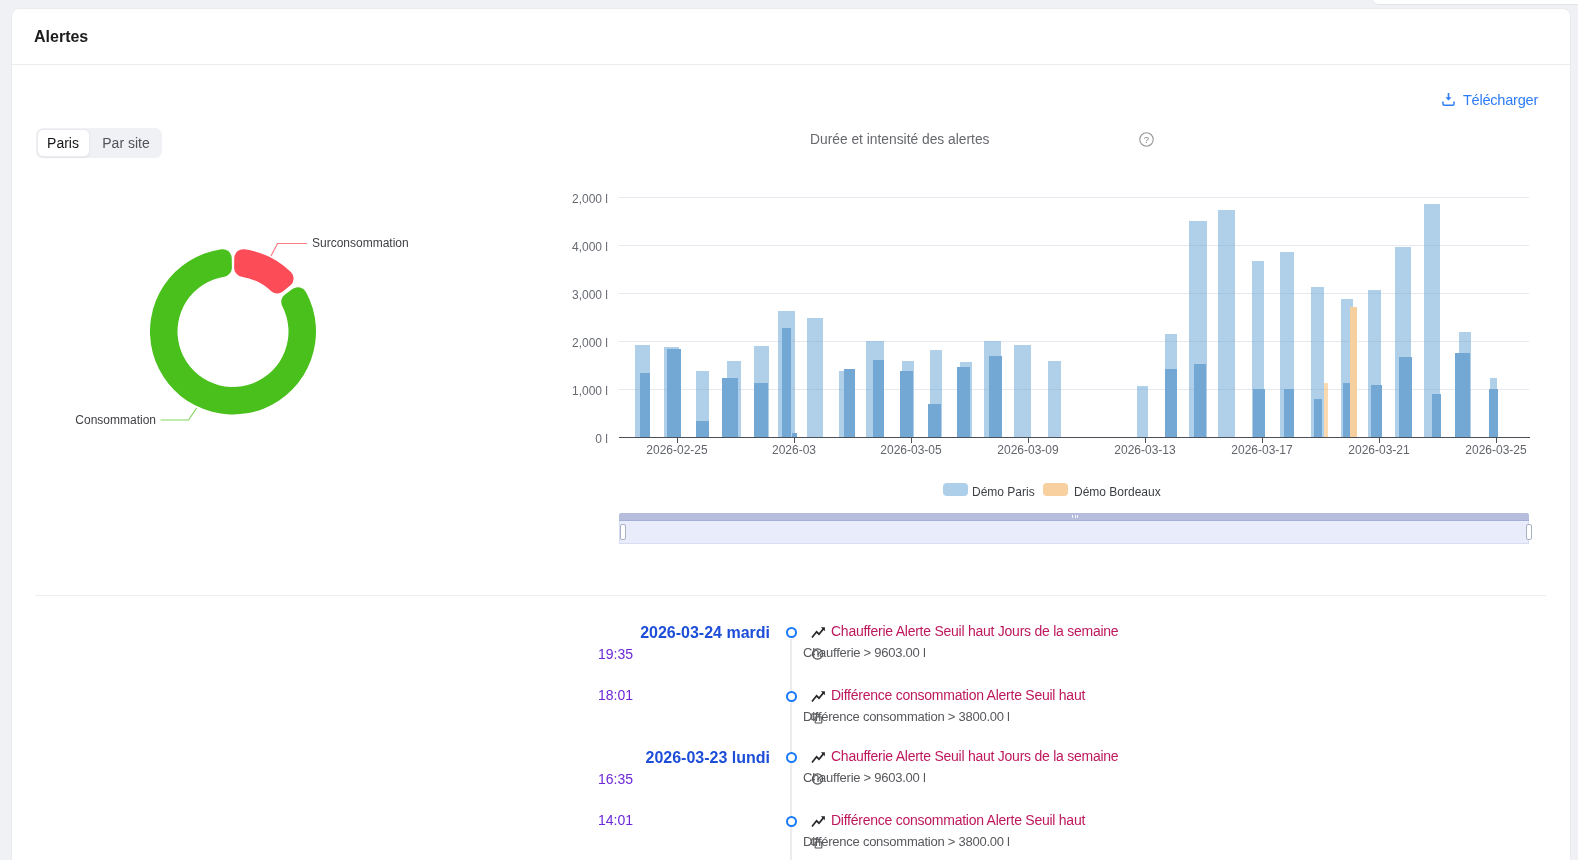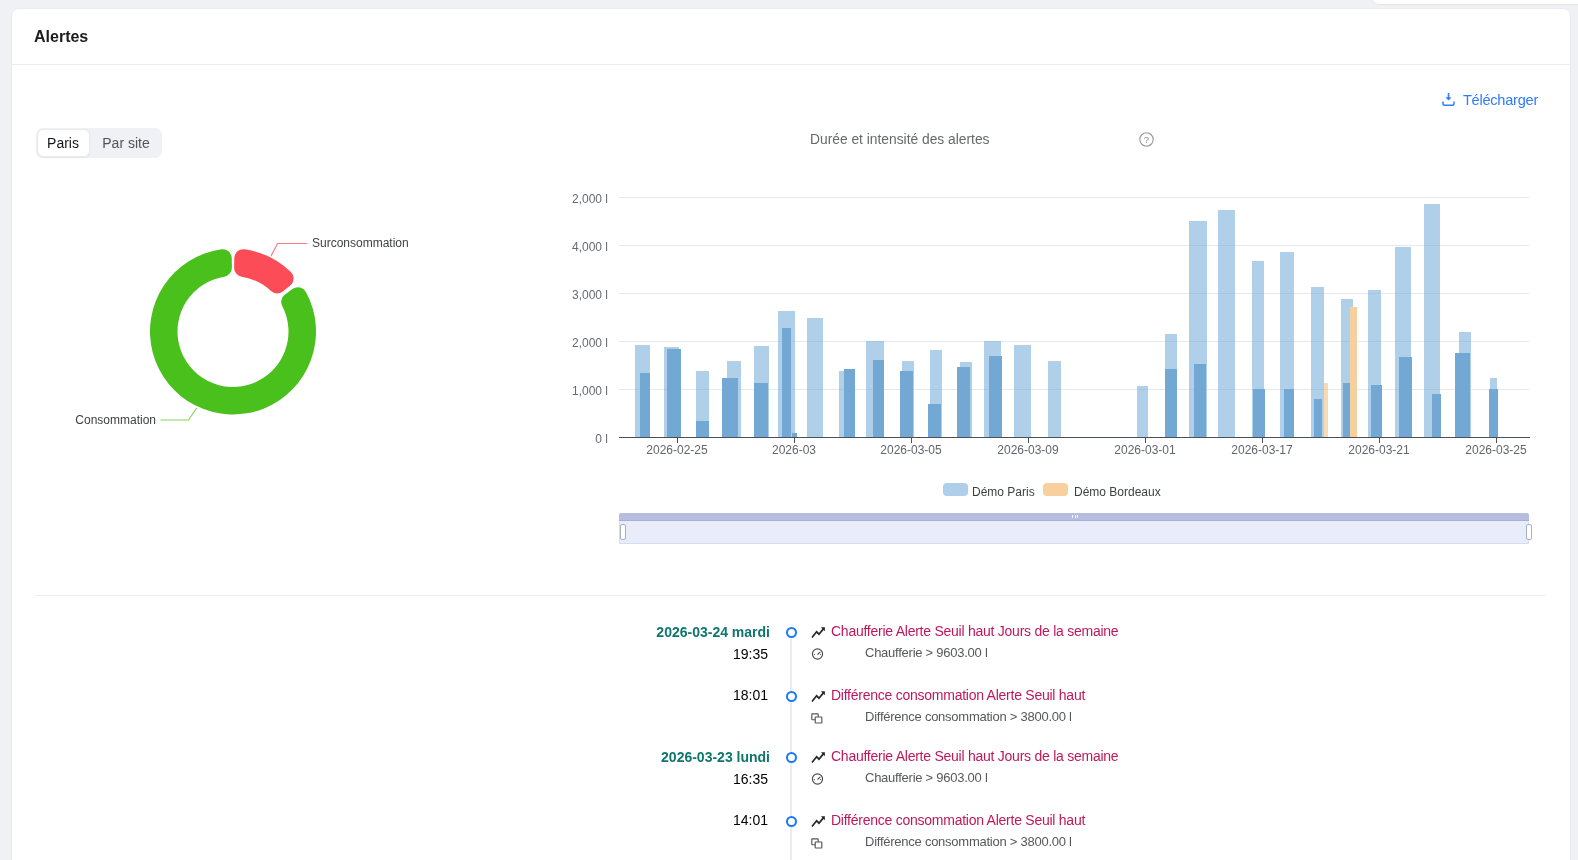--- a/index.html
+++ b/index.html
@@ -40,28 +40,28 @@
 #dz { position:absolute; left:619px; top:513px; width:910px; height:31px; }
 #dzTop { position:absolute; left:0; top:0; width:910px; height:7.5px; background:#b7bedd; border-bottom:1px solid #a6b0d7; border-radius:2px 2px 0 0; }
 #dzBody { position:absolute; left:0; top:7.5px; width:910px; height:23.5px; background:#e9edfb; border:1px solid #d6dcf2; border-top:none; }
 .dzh { position:absolute; top:10.5px; width:6px; height:16px; background:#fff; border:1px solid #a9b0c2; border-radius:2px; }
 #dzgrip { position:absolute; left:453px; top:1.7px; width:8px; height:3.6px; }
 #dzgrip i { position:absolute; top:0; width:1.3px; height:3.6px; background:#f7f8fd; }
 
 #sdiv { position:absolute; left:35px; top:595px; width:1511px; height:1px; background:#ededf0; }
 
 #tline { position:absolute; left:790px; top:639px; width:2px; height:221px; background:#ececef; }
-.tl-date { position:absolute; left:520px; width:250px; text-align:right; font-size:14px; font-weight:bold; color:#0f766e; }
-.tl-time { position:absolute; left:568px; width:200px; text-align:right; font-size:14px; color:#000000; }
+.tl-date { position:absolute; left:520px; width:250px; text-align:right; font-size:16px; font-weight:bold; color:#1d4ed8; }
+.tl-time { position:absolute; left:598px; width:200px; font-size:14px; color:#6d28d9; }
 .tl-dot { position:absolute; left:785.5px; width:11px; height:11px; border-radius:50%; background:#fff;
   border:2.8px solid #1879f9; }
 .tl-ticon { position:absolute; left:811px; }
 .tl-title { position:absolute; left:831px; font-size:14px; font-weight:normal; color:#be185d; letter-spacing:-0.25px; }
 .tl-sicon { position:absolute; left:811px; }
-.tl-sub { position:absolute; left:865px; font-size:13px; color:#57585c; letter-spacing:-0.25px; }
+.tl-sub { position:absolute; left:803px; font-size:13px; color:#57585c; letter-spacing:-0.25px; }
 </style></head>
 <body>
 <div id="topwidget"></div>
 <div id="card">
   <div id="hdr">Alertes</div>
   <div id="hdiv"></div>
 </div>
 <div id="dl"><svg width="15" height="15" viewBox="0 0 15 15">
       <path d="M2 9.5 v2.6 a1.2 1.2 0 0 0 1.2 1.2 h8.6 a1.2 1.2 0 0 0 1.2 -1.2 v-2.6" fill="none" stroke="#2e7cf6" stroke-width="1.5"></path>
       <path d="M7.5 1 v6.2" stroke="#2e7cf6" stroke-width="1.6"></path>
@@ -108,21 +108,21 @@
 <div id="xaxis"></div>
 <div class="xtick" style="left:677px"></div>
 <div class="xlab" style="left:619px">2026-02-25</div>
 <div class="xtick" style="left:794px"></div>
 <div class="xlab" style="left:736px">2026-03</div>
 <div class="xtick" style="left:911px"></div>
 <div class="xlab" style="left:853px">2026-03-05</div>
 <div class="xtick" style="left:1028px"></div>
 <div class="xlab" style="left:970px">2026-03-09</div>
 <div class="xtick" style="left:1145px"></div>
-<div class="xlab" style="left:1087px">2026-03-01</div>
+<div class="xlab" style="left:1087px">2026-03-13</div>
 <div class="xtick" style="left:1262px"></div>
 <div class="xlab" style="left:1204px">2026-03-17</div>
 <div class="xtick" style="left:1379px"></div>
 <div class="xlab" style="left:1321px">2026-03-21</div>
 <div class="xtick" style="left:1496px"></div>
 <div class="xlab" style="left:1438px">2026-03-25</div>
 <div class="bl" style="left:635px;width:15px;top:345px;height:92px"></div>
 <div class="bd" style="left:640px;width:10px;top:373px;height:64px"></div>
 <div class="bl" style="left:664px;width:15px;top:347px;height:90px"></div>
 <div class="bd" style="left:667px;width:14px;top:349px;height:88px"></div>

